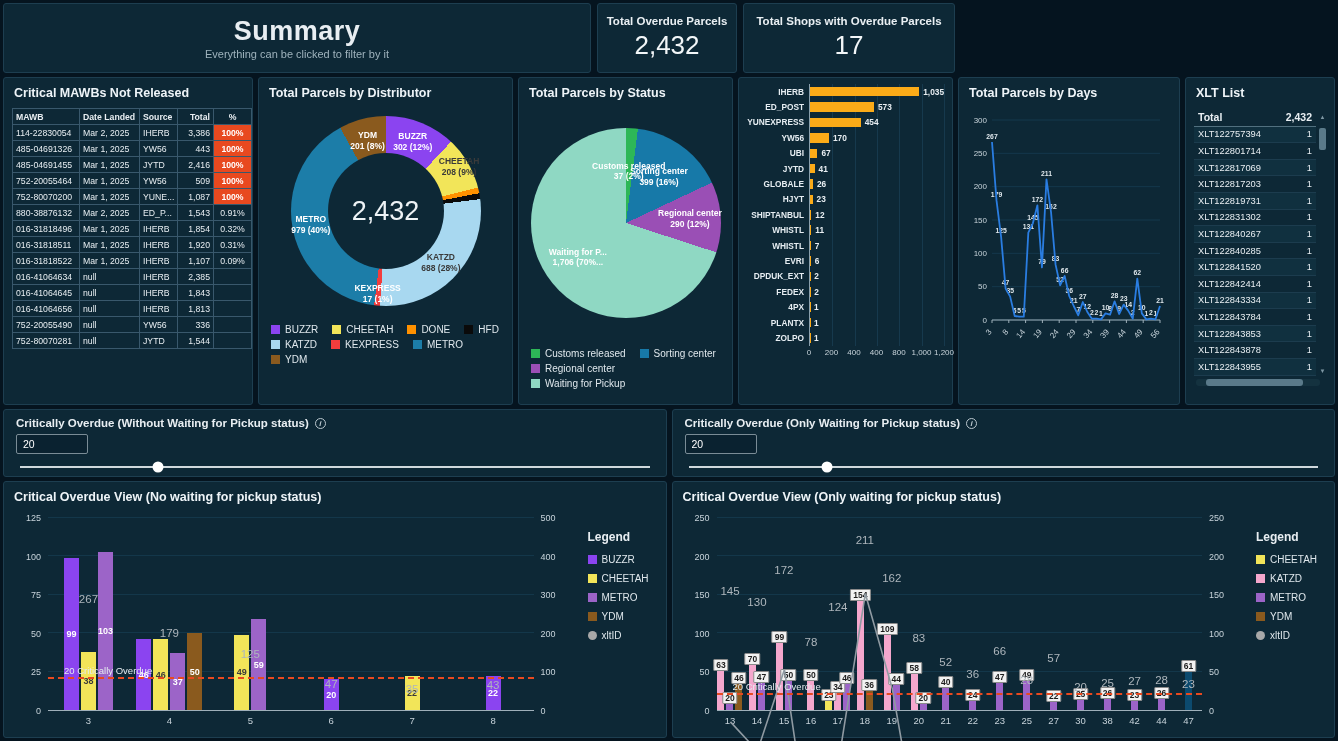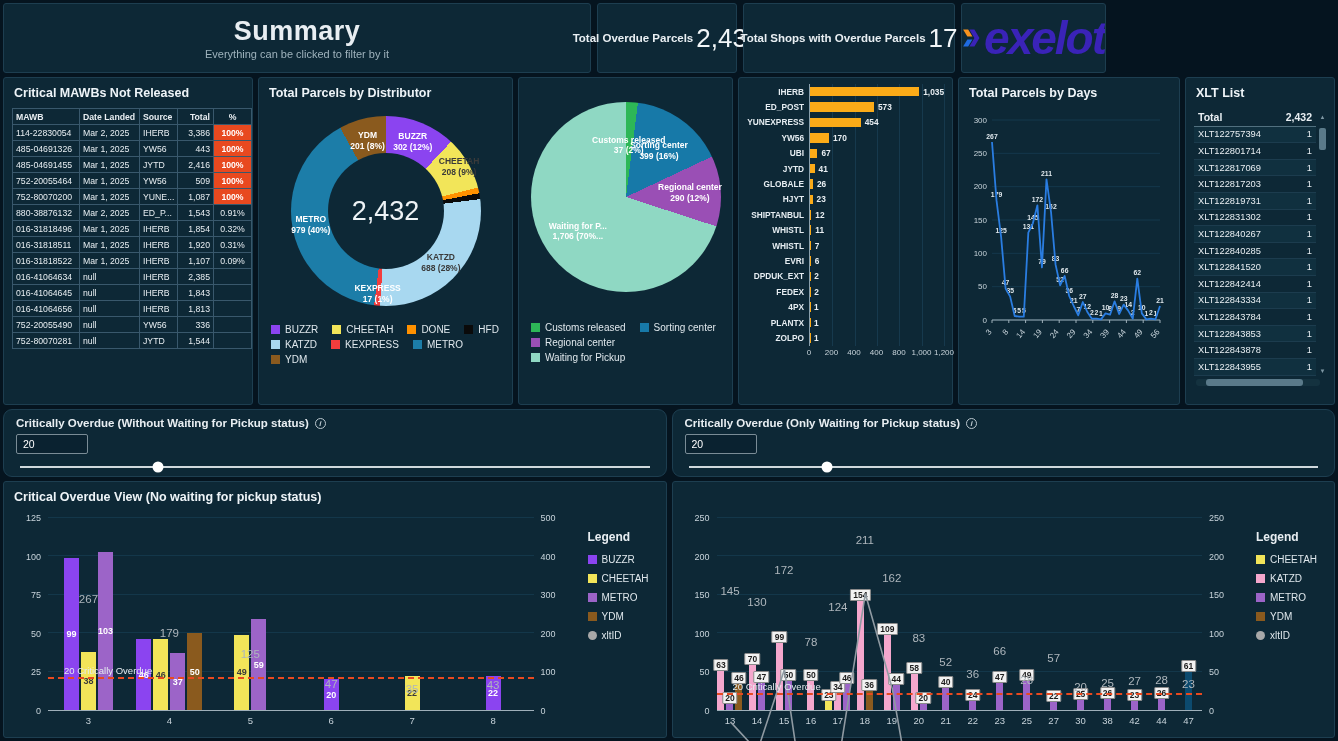--- a/index.html
+++ b/index.html
@@ -7,21 +7,21 @@
     font-family:"Liberation Sans", sans-serif; color:#e8eef2; }
   .dashboard { width:1338px; height:741px; padding:3px; display:flex; flex-direction:column; gap:4px; }
   .panel { background:#0d2836; border:1px solid #1d3e50; border-radius:3px; position:relative; }
   .panel-title { font-size:12.5px; font-weight:bold; color:#eef4f8; padding:8px 10px 4px 10px; white-space:nowrap; overflow:hidden; }
 
   
   .header-row { display:grid; grid-template-columns:588px 140px 212px 145px 1fr; gap:6px; height:70px; }
   .summary-panel { display:flex; flex-direction:column; align-items:center; justify-content:center; }
   .summary-title { font-size:27px; font-weight:bold; letter-spacing:0.5px; }
   .summary-sub { font-size:11px; color:#9fb3bd; margin-top:1px; }
-  .kpi { display:flex; flex-direction:row; align-items:center; justify-content:center; gap:3px; padding:4px; }
+  .kpi { display:flex; flex-direction:column; align-items:center; justify-content:center; gap:3px; padding:4px; }
   .kpi-label { font-size:11.5px; font-weight:bold; color:#e9eff3; white-space:nowrap; }
   .kpi-value { font-size:26px; color:#f2f6f8; }
   .logo-panel { display:flex; align-items:center; justify-content:center; gap:4px; overflow:hidden; }
   .logo-text { font-size:46px; font-weight:bold; font-style:italic; color:#3a23b8; letter-spacing:-2px; line-height:1; }
 
   
   .top-row { display:grid; grid-template-columns:250px 255px 215px 215px 222px 1fr; gap:5px; height:328px; }
 
   
   table.mawb { border-collapse:collapse; margin:4px 8px; width:calc(100% - 16px); table-layout:fixed; }
@@ -65,21 +65,21 @@
   .vscroll .thumb { position:absolute; top:18px; left:0; width:7px; height:22px; background:#5a7a8a; border-radius:2px; }
   .vscroll .arr { position:absolute; left:0; width:7px; font-size:6px; color:#7e97a4; text-align:center; }
   .hscroll { position:relative; height:7px; margin:3px 14px 0 10px; background:#14323f; border-radius:3px; }
   .hscroll .thumb { position:absolute; left:8%; top:0; height:7px; width:78%; background:#5a7a8a; border-radius:3px; }
 
   
   .days-svg { display:block; margin:2px auto 0 auto; }
 
   
   .slider-row { display:grid; grid-template-columns:1fr 1fr; gap:5px; height:68px; }
-  .slider-panel { padding:7px 12px;border-radius:9px; }
+  .slider-panel { padding:7px 12px; }
   .slider-title { font-size:11.5px; font-weight:bold; display:flex; align-items:center; gap:6px; }
   .info-icon { width:11px; height:11px; border:1px solid #b9c6cd; border-radius:50%; font-size:8px; line-height:10px; text-align:center; color:#b9c6cd; font-style:italic; font-weight:bold; flex:none; }
   .slider-input { margin-top:5px; width:72px; height:20px; background:#0a2230; border:1px solid #7a8c96; border-radius:2px; color:#fff; font-size:10.5px; padding:0 6px; font-family:"Liberation Sans", sans-serif; }
   .slider-track { position:relative; height:2px; background:#cfd8dc; margin:12px 4px 0 4px; }
   .slider-handle { position:absolute; top:50%; transform:translate(-50%,-50%); width:11px; height:11px; border-radius:50%; background:#fff; }
 
   
   .bottom-row { display:grid; grid-template-columns:1fr 1fr; gap:5px; flex:1; }
   .combo { position:absolute; left:8px; right:6px; top:28px; bottom:6px; display:grid; grid-template-columns:34px 1fr 40px 84px; }
   .ycol { position:relative; }
@@ -114,28 +114,20 @@
       <div class="summary-sub">Everything can be clicked to filter by it</div>
     </section>
     <section class="panel kpi">
       <div class="kpi-label">Total Overdue Parcels</div>
       <div class="kpi-value">2,432</div>
     </section>
     <section class="panel kpi">
       <div class="kpi-label">Total Shops with Overdue Parcels</div>
       <div class="kpi-value">17</div>
     </section>
-    <section class="panel logo-panel">
-      <svg width="52" height="52" viewBox="0 0 64 64">
-        <polygon points="26,2 44,2 62,32 44,62 26,62 44,32" fill="#3a23b8"></polygon>
-        <polygon points="4,2 22,2 37,27 19,27" fill="#f6921e"></polygon>
-        <polygon points="19,37 37,37 22,62 4,62" fill="#1f6ae0"></polygon>
-      </svg>
-      <span class="logo-text">exelot</span>
-    </section>
   </div>
 
   <div class="top-row">
 
     <section class="panel">
       <div class="panel-title">Critical MAWBs Not Released</div>
       <table class="mawb">
         <colgroup>
             <col style="width:67px">
             <col style="width:60px">
@@ -305,20 +297,21 @@
             <span>METRO</span>
           </div>
           <div class="legend-item">
             <span class="swatch" style="background: rgb(138, 90, 30);"></span>
             <span>YDM</span>
           </div>
         </div>
     </section>
 
     <section class="panel">
+      <div class="panel-title">Total Parcels by Status</div>
       <div class="circ-wrap" id="pie-wrap" style="margin-top:24px;">
           <div class="pie-disc" style="background: conic-gradient(rgb(45, 183, 87) 0%, rgb(45, 183, 87) 2%, rgb(23, 121, 168) 2%, rgb(23, 121, 168) 18%, rgb(154, 79, 181) 18%, rgb(154, 79, 181) 30%, rgb(143, 216, 195) 30%, rgb(143, 216, 195) 100%);"></div>
           <div class="slice-label" style="left: 51.6953%; top: 23.0533%; color: rgb(255, 255, 255);">Customs released
 37 (2%)</div>
           <div class="slice-label" style="left: 67.6336%; top: 25.7295%; color: rgb(255, 255, 255);">Sorting center
 399 (16%)</div>
           <div class="slice-label" style="left: 83.9329%; top: 47.8651%; color: rgb(255, 255, 255);">Regional center
 290 (12%)</div>
           <div class="slice-label" style="left: 24.9205%; top: 68.2213%; color: rgb(255, 255, 255);">Waiting for P...
 1,706 (70%...</div>
@@ -885,20 +878,21 @@
               <span>YDM</span>
             </div>
             <div class="legend-item">
               <span class="swatch round" style="background: rgb(168, 168, 168);"></span>
               <span>xltID</span>
             </div>
           </div>
         </div>
     </section>
     <section class="panel">
+      <div class="panel-title">Critical Overdue View (Only waiting for pickup status)</div>
       <div class="combo" id="combo-right">
           <div class="ycol">
             <div class="yticks">
               <span style="bottom: 0%;">0</span>
               <span style="bottom: 20%;">50</span>
               <span style="bottom: 40%;">100</span>
               <span style="bottom: 60%;">150</span>
               <span style="bottom: 80%;">200</span>
               <span style="bottom: 100%;">250</span>
             </div>

